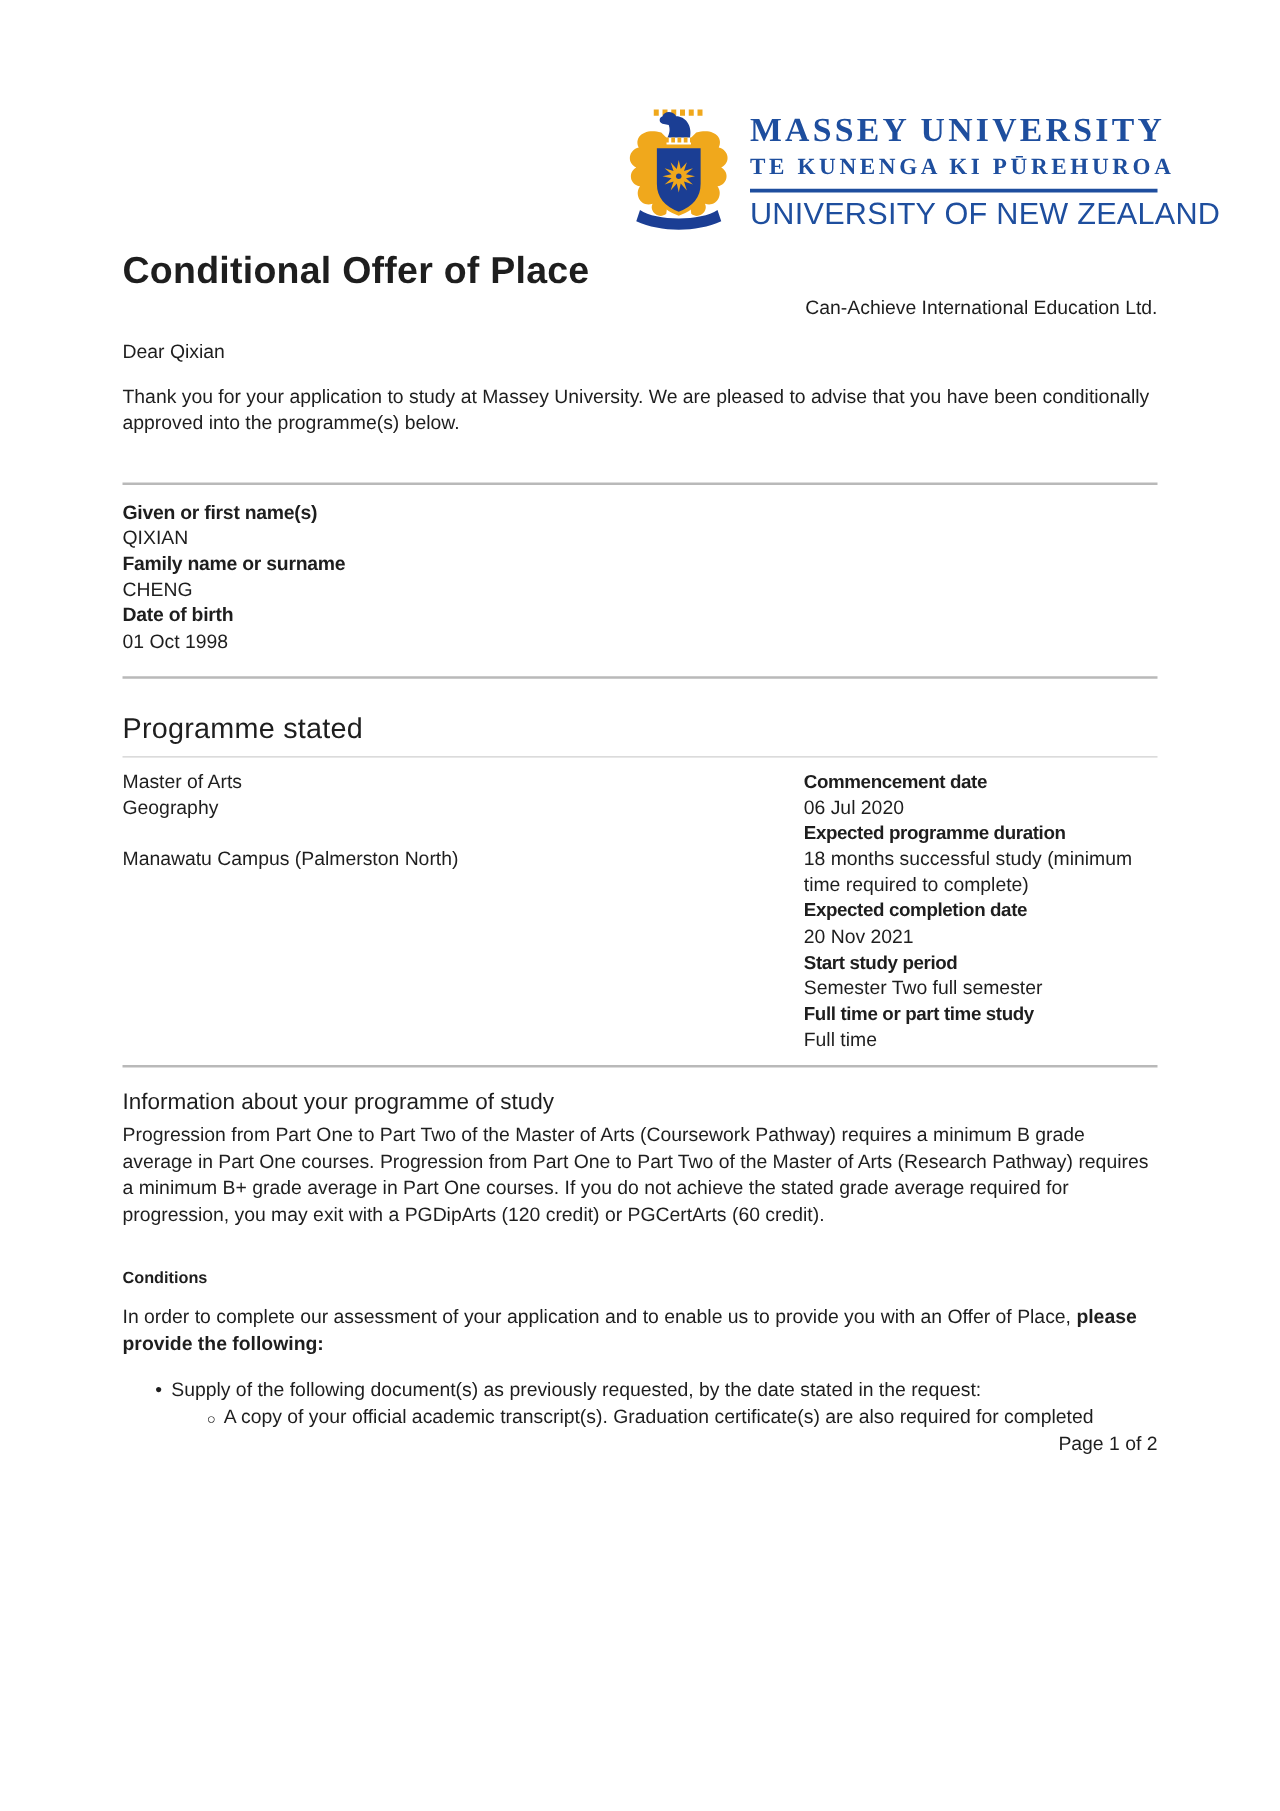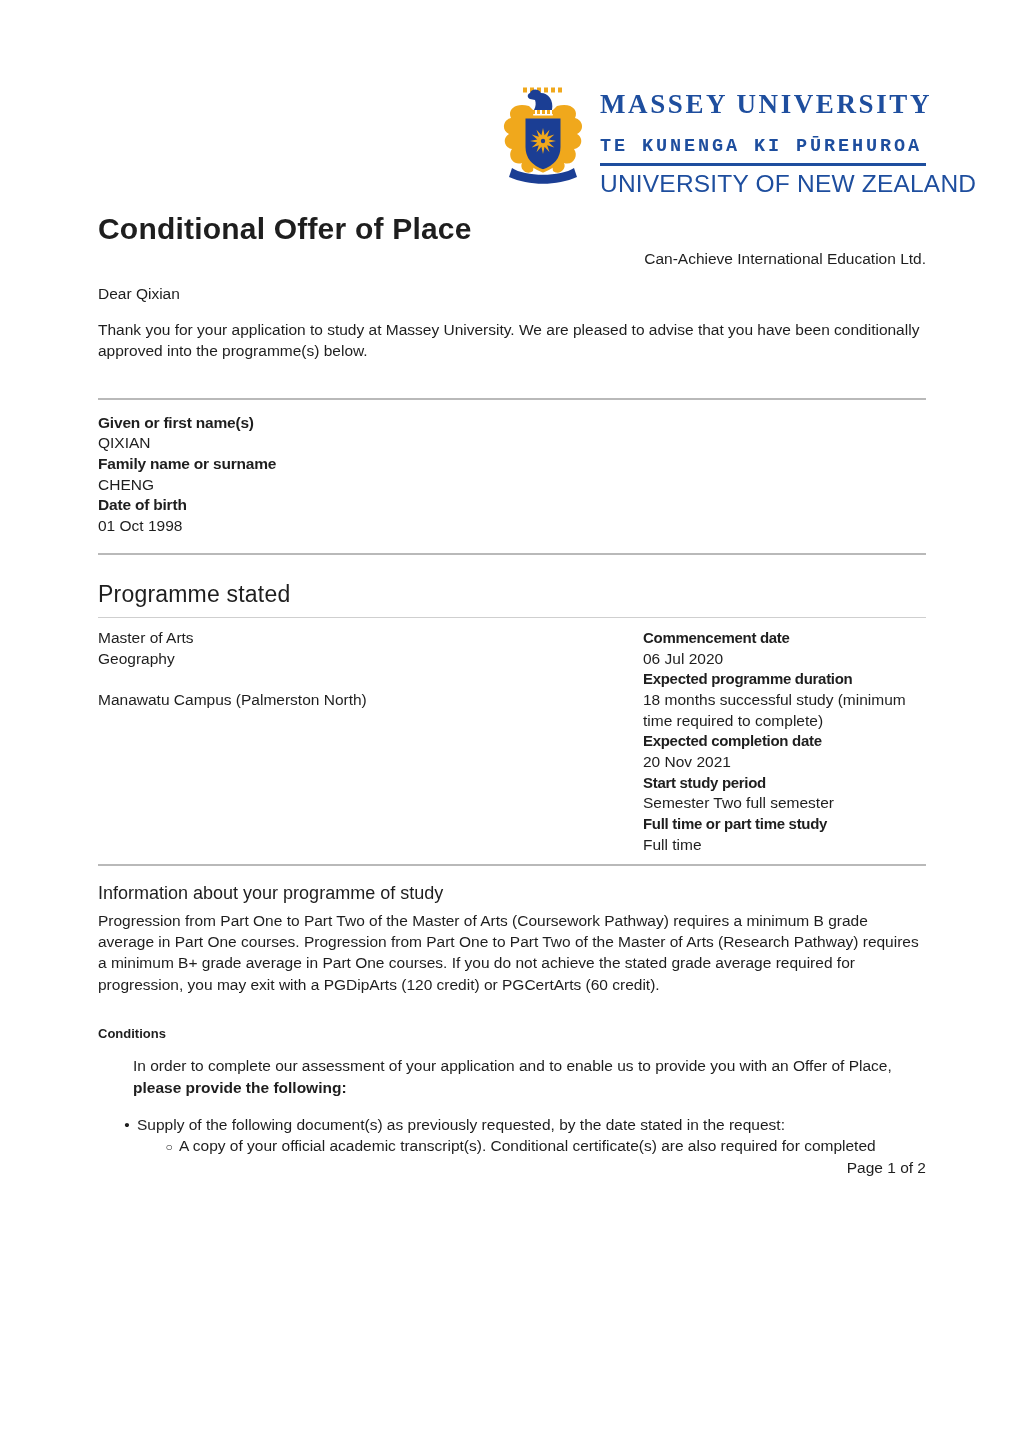--- a/index.html
+++ b/index.html
@@ -24,23 +24,23 @@
   }
   .logo { display: flex; align-items: flex-start; gap: 13px; }
   .crest { width: 88px; height: 100px; flex: 0 0 auto; }
   .logo-text { width: 326px; padding-top: 3px; color: #1e4e9e; }
   .logo-line1 {
     font-family: "Liberation Serif", serif;
     font-weight: bold; font-size: 27px; letter-spacing: 2.6px;
     white-space: nowrap;
   }
   .logo-line2 {
-    font-family: Liberation Mono, monospace;
+    font-family: Liberation Serif, serif;
     font-weight: bold; font-size: 18.5px; letter-spacing: 2.9px;
-    margin-top: 16px; white-space: nowrap;
+    margin-top: 4px; white-space: nowrap;
   }
   .logo-rule { height: 3px; background: #1e4e9e; margin: 6px 0 4px 0; }
   .logo-line3 {
     font-size: 24.5px; letter-spacing: 0.2px; white-space: nowrap;
   }
 
   
   .doc-title { font-size: 30px; font-weight: bold; margin-top: 14px; letter-spacing: 0.2px; }
   .recipient { margin-top: 28px; font-size: 15.5px; line-height: 20.6px; }
   .agent { text-align: right; font-size: 15.5px; line-height: 21px; margin-top: 2px; }
@@ -65,21 +65,21 @@
   .grid { display: flex; justify-content: space-between; margin-top: 10px; }
   .grid-left { width: 430px; font-size: 15.5px; line-height: 20.7px; }
   .campus { margin-top: 20.7px; }
   .grid-right { width: 283px; font-size: 15.5px; line-height: 20.7px; }
   .grid-right .field-label { font-size: 15px; letter-spacing: -0.3px; }
 
   
   .info-heading { font-size: 18px; font-weight: normal; margin-top: 17px; }
   .info-body { margin-top: 6px; font-size: 15.5px; line-height: 21.4px; }
   .conditions-heading { font-size: 13px; font-weight: bold; margin-top: 31px; }
-  .conditions-body { margin-top: 14px; font-size: 15.5px; line-height: 21.4px; margin-left: 35px; }
+  .conditions-body { margin-top: 14px; font-size: 15.5px; line-height: 21.4px; }
   .bold { font-weight: bold; }
 
   
   .bullets { margin-top: 17px; font-size: 15.5px; line-height: 20.7px; }
   .bullet-row { display: flex; }
   .bullet-glyph { width: 14px; text-align: center; flex: 0 0 auto; }
   .bullet-l1 { padding-left: 22px; }
   .bullet-l2 { padding-left: 64px; }
   .bullet-l2 .bullet-glyph { font-size: 12px; padding-top: 1px; }
   .bullet-text { padding-left: 3px; }
@@ -173,19 +173,19 @@
   <h4 class="conditions-heading">Conditions</h4>
   <p class="conditions-body"><span>In order to complete our assessment of your application and to enable us to provide you with an Offer of Place, </span><span class="bold">please provide the following:</span></p>
 
   <div class="bullets">
     <div class="bullet-row bullet-l1">
       <span class="bullet-glyph">•</span>
       <span class="bullet-text">Supply of the following document(s) as previously requested, by the date stated in the request:</span>
     </div>
     <div class="bullet-row bullet-l2">
       <span class="bullet-glyph">○</span>
-      <span class="bullet-text">A copy of your official academic transcript(s). Conditional certificate(s) are also required for completed</span>
+      <span class="bullet-text">A copy of your official academic transcript(s). Graduation certificate(s) are also required for completed</span>
     </div>
   </div>
 
   <div class="footer">Page 1 of 2</div>
 
 </div>
 
 </body></html>

